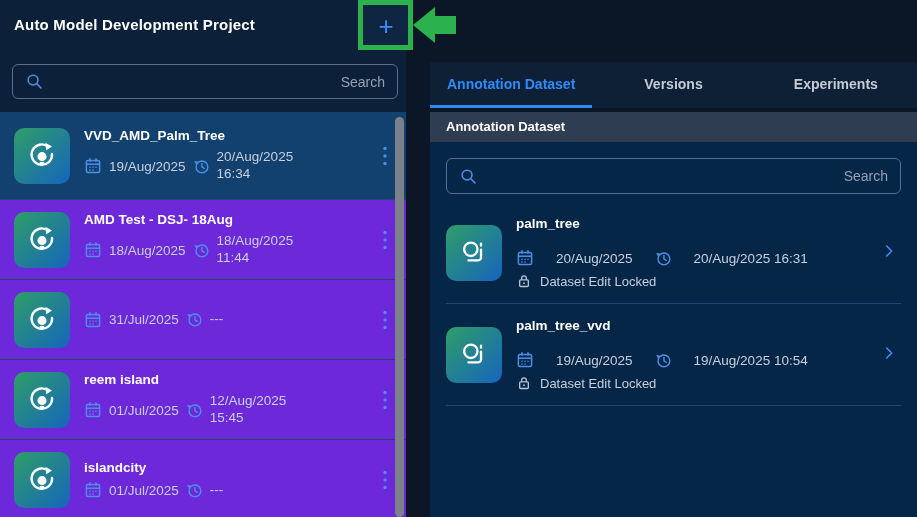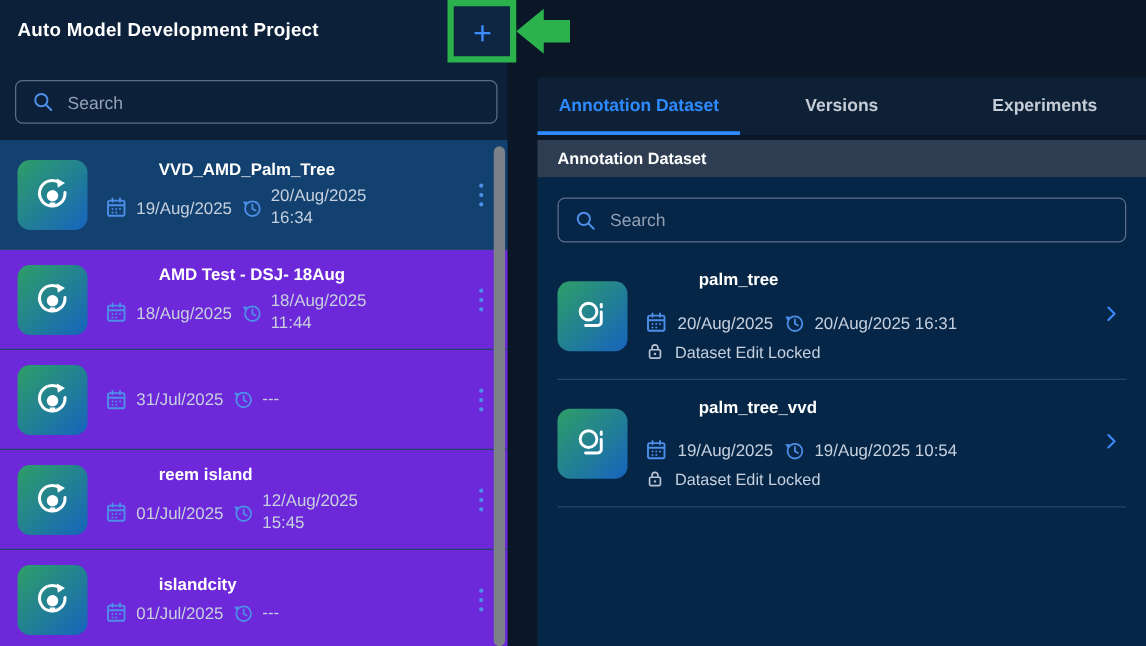--- a/index.html
+++ b/index.html
@@ -8,49 +8,49 @@
 
   
   .left-panel { position:absolute; left:0; top:0; width:406px; height:517px; background:#0c2139; }
   .lp-title { position:absolute; left:14px; top:16px; font-size:15px; font-weight:bold; color:#ffffff; letter-spacing:.2px; }
   .add-btn { position:absolute; left:364px; top:4px; width:44px; height:43px; background:#0f2642; border:none; color:#3d8bfd; font-size:26px; font-weight:300; line-height:40px; text-align:center; cursor:pointer; }
   .hl-box { position:absolute; left:358px; top:0px; width:55px; height:50px; border:5px solid #2bb24c; pointer-events:none; }
   .hl-arrow { position:absolute; left:413px; top:5px; pointer-events:none; }
 
   .search-box { display:flex; align-items:center; gap:10px; border:1px solid #5a6e8c; border-radius:6px; height:35px; padding:0 12px; background:transparent; }
   .lp-search { position:absolute; left:12px; top:64px; width:386px; }
-  .search-box input { flex:1; background:transparent; border:none; outline:none; color:#dce4ef; font-size:14px; font-family:"Liberation Sans", sans-serif; }
+  .search-box input { flex:1; background:transparent; border:none; outline:none; color:#dce4ef; font-size:14px; font-family:"Liberation Sans", sans-serif;text-align:right; }
   .search-box input::placeholder { color:#93a1b5; }
 
   .project-list { position:absolute; left:0; top:112px; width:406px; }
   .proj-item { display:flex; align-items:center; height:80px; padding:0 8px 0 14px; border-bottom:1px solid #24456d; cursor:pointer; background:#6d28d9; }
   .proj-item.selected { background:#12406f; height:88px; }
   .tile-icon { width:56px; height:56px; border-radius:10px; background:linear-gradient(135deg,#2f9e68 0%,#1664bd 100%); display:flex; align-items:center; justify-content:center; flex-shrink:0; }
   .proj-info { flex:1; margin-left:14px; min-width:0; }
-  .item-name { font-size:13.5px; font-weight:bold; color:#ffffff; margin-bottom:6px;margin-left:43px; }
+  .item-name { font-size:13.5px; font-weight:bold; color:#ffffff; margin-bottom:6px; }
   .meta-row { display:flex; align-items:center; gap:7px; color:#c6d0de; font-size:13.5px; }
   .meta-row svg { flex-shrink:0; }
   .mod-text { max-width:92px; line-height:1.25; }
   .kebab-btn { width:26px; height:40px; background:transparent; border:none; cursor:pointer; display:flex; align-items:center; justify-content:center; }
 
   .lp-scrollbar { position:absolute; left:395px; top:117px; width:9px; height:400px; background:#7b8089; border-radius:5px; }
 
   
   .right-panel { position:absolute; left:430px; top:0; width:487px; height:441px; }
   .tab-bar { position:absolute; left:0; top:62px; width:487px; height:46px; background:#0d2036; display:flex; }
   .tab { flex:1; background:transparent; border:none; border-bottom:3px solid transparent; color:#c5ccd6; font-size:14px; font-weight:bold; font-family:"Liberation Sans", sans-serif; cursor:pointer; }
   .tab.active { color:#2e8bff; border-bottom-color:#2e8bff; }
   .subheader { position:absolute; left:0; top:112px; width:487px; height:30px; background:#2e3d52; color:#ffffff; font-size:13px; font-weight:bold; line-height:30px; padding-left:16px; }
   .rp-content { position:absolute; left:0; top:142px; width:487px; height:375px; background:#062648; }
   .rp-search { margin:16px 16px 8px 16px; height:36px; }
 
   .dataset-list { margin:0 16px; }
   .ds-item { display:flex; align-items:center; padding:14px 0; border-bottom:1px solid #24456d; cursor:pointer; }
   .ds-info { flex:1; margin-left:14px; min-width:0; }
-  .ds-meta { display:flex; align-items:center; gap:8px; color:#c6d0de; font-size:13.5px; margin-top:18px; }
+  .ds-meta { display:flex; align-items:center; gap:22px; color:#c6d0de; font-size:13.5px; margin-top:18px; }
   .lock-row { display:flex; align-items:center; gap:8px; color:#c6d0de; font-size:13px; margin-top:6px; }
   .chevron-btn { background:transparent; border:none; cursor:pointer; padding:4px; }
 </style>
 </head>
 <body>
 
 <div id="app">
 
   <div class="left-panel">
     <div class="lp-title">Auto Model Development Project</div>

